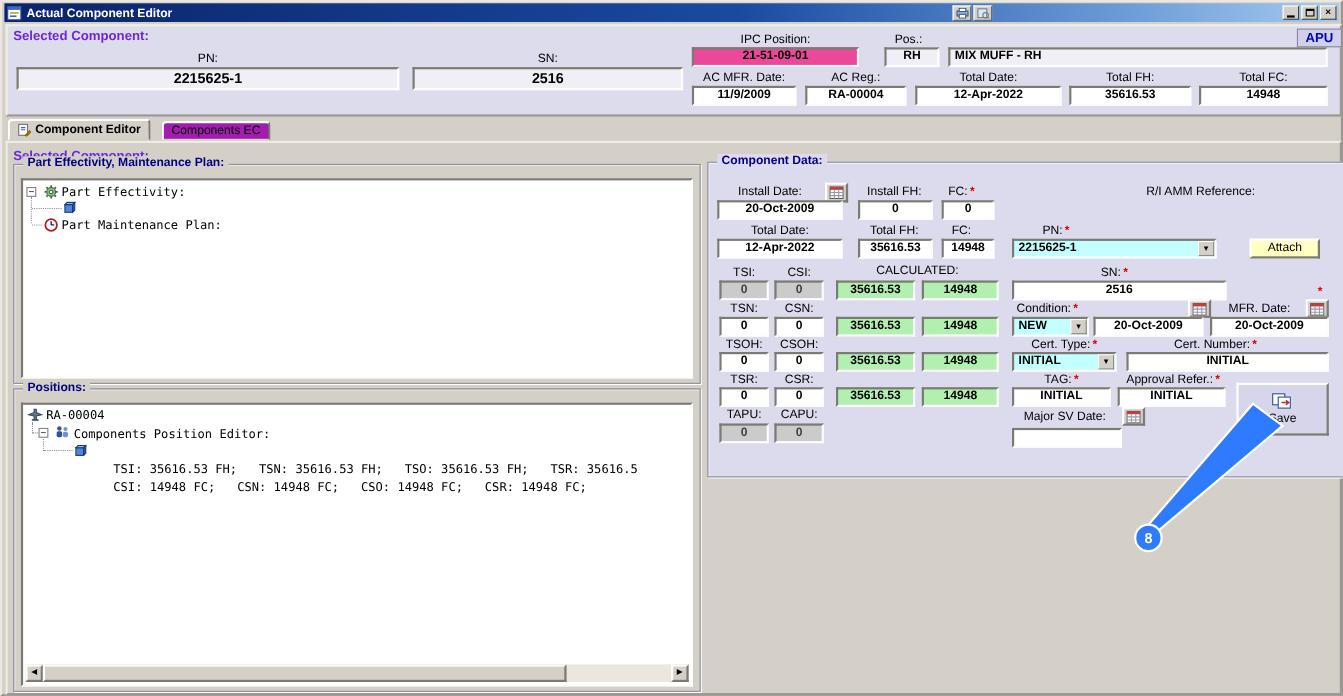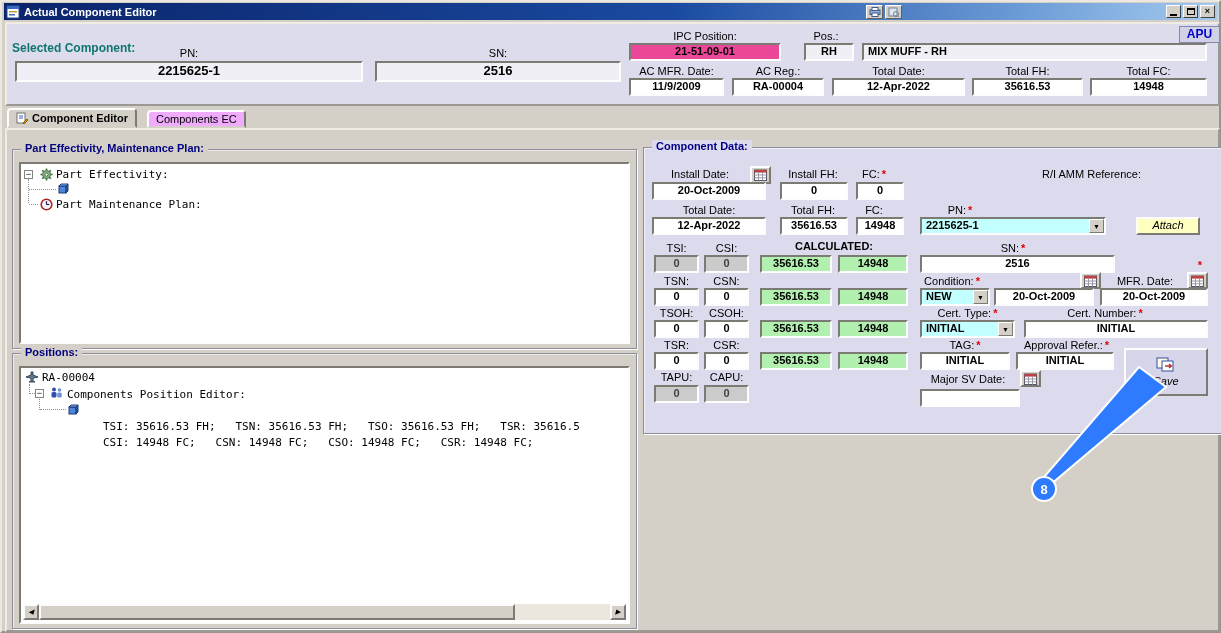--- a/index.html
+++ b/index.html
@@ -19,21 +19,21 @@
             font-size:9px; line-height:11px; text-align:center; font-weight:bold; color:#000;
             display:flex; align-items:center; justify-content:center; }
   .tb-tool { width:17px; height:14px; background:#d4d0c8; border:1px solid;
              border-color:#fff #606060 #606060 #fff; margin-left:2px;
              display:flex; align-items:center; justify-content:center; }
   .min-glyph { display:block; width:7px; height:2px; background:#000; margin-top:7px; }
   .max-glyph { display:block; width:8px; height:7px; border:1px solid #000; border-top:2px solid #000; }
 
   
   .sunken { border:2px solid; border-color:#7b7b73 #fdfdfd #fdfdfd #7b7b73; }
-  .raised { border:2px solid; border-color:#fdfdfd #7b7b73 #7b7b73 #fdfdfd;font-style:italic; }
+  .raised { border:2px solid; border-color:#fdfdfd #7b7b73 #7b7b73 #fdfdfd; }
   .lbl { position:absolute; font-size:11px; color:#000; text-align:center; white-space:nowrap; }
   .fld { position:absolute; height:18px; background:#fff; font-size:11px; font-weight:bold;
          text-align:center; line-height:13px; overflow:hidden; white-space:nowrap; }
   .green { background:#b2f0b0; }
   .disabled { background:#cbcbcb; color:#404040; }
   .cyan { background:#c4ffff; }
   .left-al { text-align:left; padding-left:4px; }
   .req { color:#e00000; font-weight:bold; margin-left:2px; }
   .combo-arrow { position:absolute; right:0; top:0; bottom:0; width:15px; background:#d4d0c8;
                  border:1px solid; border-color:#fff #7b7b73 #7b7b73 #fff;
@@ -43,24 +43,24 @@
   .btn { position:absolute; background:#d4d0c8; font-size:11px; text-align:center; }
 
   
   .header-panel { position:absolute; left:3px; top:20px; width:1215px; height:84px;
                   border:2px outset #f0ece4; background:#dddcec; }
   .tabbar  { position:absolute; left:3px; top:106px; width:1215px; height:20px; }
   .tab { position:absolute; background:#d4d0c8; border:2px solid;
          border-color:#fdfdfd #7b7b73 #d4d0c8 #fdfdfd; border-radius:4px 4px 0 0;
          display:flex; align-items:center; gap:4px; padding:0 7px; font-size:11px; }
   .tab.active { z-index:2; font-weight:bold; }
-  .tab.inactive { background:#f0abfc; }
+  .tab.inactive { background:#a21caf; }
   .content { position:absolute; left:3px; top:126px; width:1215px; height:504px;
              border:2px outset #f0ece4; background:#d4d0c8; }
-  .section-title { font-size:12px; font-weight:bold; color:#0f766e; position:absolute; white-space:nowrap;margin-top:16px; }
+  .section-title { font-size:12px; font-weight:bold; color:#6d28d9; position:absolute; white-space:nowrap; }
   .group { position:absolute; border:1px solid #8d8d9d; box-shadow:1px 1px 0 #ffffff, inset 1px 1px 0 rgba(255,255,255,.55); }
   .group-label { position:absolute; top:-8px; left:8px; padding:0 4px; font-size:11px;
                  font-weight:bold; color:#000080; white-space:nowrap; }
   .g-gray { background:#d4d0c8; } .g-gray > .group-label { background:#d4d0c8; }
   .g-lav  { background:#dcdbee; } .g-lav  > .group-label { background:#dcdbee; }
 
   
   .tree-box { position:absolute; background:#fff; }
   .tree-text { position:absolute; font-family:"DejaVu Sans Mono","Liberation Mono",monospace;
                font-size:11px; white-space:pre; color:#000; }
@@ -285,21 +285,21 @@
       <div class="fld sunken" style="left:136px;top:69px;width:68px">35616.53</div>
       <div class="fld sunken" style="left:212px;top:69px;width:48px">14948</div>
       <div class="fld sunken cyan left-al" style="left:276px;top:69px;width:186px">
         <span>2215625-1</span>
         <span class="combo-arrow">▼</span>
       </div>
       <div class="btn raised" style="left:492px;top:69px;width:64px;height:18px;line-height:13px;background:#ffffc2">Attach</div>
 
       <div class="lbl" style="left:10px;top:94px;width:45px">TSI:</div>
       <div class="lbl" style="left:60px;top:94px;width:45px">CSI:</div>
-      <div class="lbl" style="left:116px;top:92px;width:148px;font-weight:bold">CALCULATED:</div>
+      <div class="lbl" style="left:116px;top:92px;width:148px;font-weight:normal">CALCULATED:</div>
       <div class="lbl" style="left:276px;top:94px;width:186px"><span>SN:</span><span class="req">*</span></div>
 
       <div class="fld sunken disabled" style="left:10px;top:107px;width:45px">0</div>
       <div class="fld sunken disabled" style="left:60px;top:107px;width:45px">0</div>
       <div class="fld sunken green" style="left:116px;top:107px;width:72px">35616.53</div>
       <div class="fld sunken green" style="left:194px;top:107px;width:70px">14948</div>
       <div class="fld sunken" style="left:276px;top:107px;width:195px">2516</div>
 
       <div class="lbl" style="left:10px;top:127px;width:45px">TSN:</div>
       <div class="lbl" style="left:60px;top:127px;width:45px">CSN:</div>

